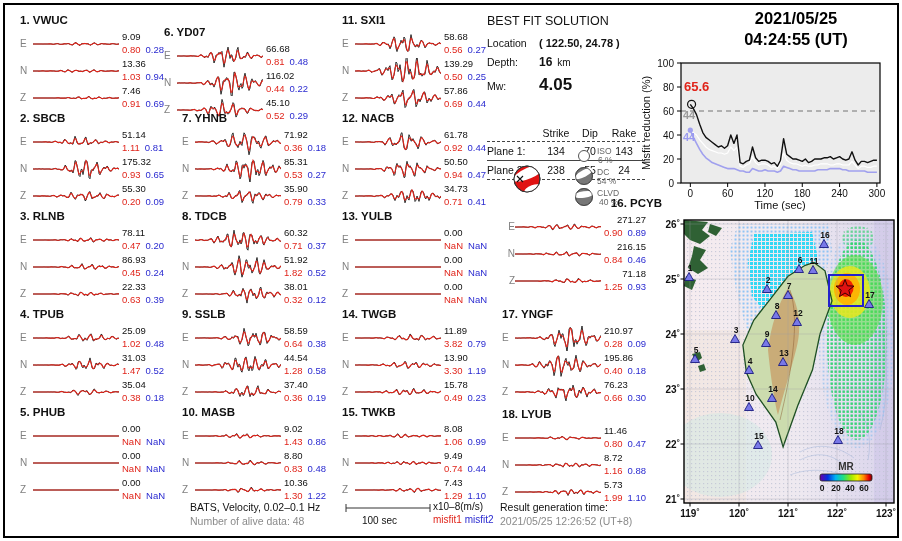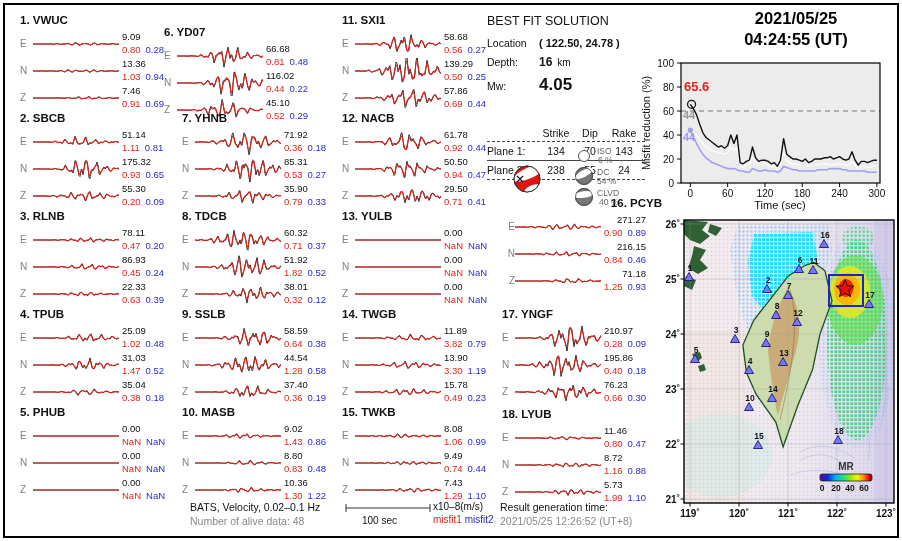--- a/index.html
+++ b/index.html
@@ -467,21 +467,21 @@
             <div><span class="v-m1">0.94</span><span class="v-m2">0.47</span></div>
           </div>
         </div>
         <div class="st-row">
           <span class="comp">Z</span>
           <svg width="86" height="26" class="wave">
             <polyline points="0,13.1 1,13.1 2,13.0 3,13.1 4,12.9 5,12.9 6,13.0 7,12.9 8,13.1 9,13.1 10,13.0 11,12.8 12,13.0 13,12.9 14,12.9 15,12.9 16,12.9 17,13.0 18,13.2 19,13.6 20,13.5 21,12.8 22,12.8 23,13.0 24,12.8 25,12.4 26,12.3 27,12.6 28,13.0 29,14.7 30,14.8 31,13.3 32,12.3 33,13.2 34,12.8 35,11.3 36,10.9 37,11.1 38,12.1 39,15.7 40,17.6 41,14.7 42,12.2 43,14.2 44,14.3 45,10.2 46,8.4 47,8.6 48,9.8 49,14.9 50,19.8 51,16.7 52,12.6 53,15.6 54,17.1 55,11.6 56,7.2 57,7.2 58,7.9 59,12.3 60,18.5 61,17.2 62,13.0 63,15.4 64,18.4 65,14.1 66,8.9 67,8.1 68,8.5 69,10.7 70,15.1 71,15.8 72,12.9 73,14.3 74,17.5 75,15.6 76,11.6 77,10.3 78,10.4 79,10.9 80,13.1 81,14.1 82,12.9 83,13.1 84,15.2 85,15.1 86,12.9" fill="none" stroke="#1a1a1a" stroke-width="0.9"></polyline>
             <polyline points="0,13.0 1,13.0 2,13.0 3,13.0 4,13.0 5,13.0 6,13.0 7,13.0 8,13.0 9,13.1 10,13.0 11,13.0 12,12.9 13,12.9 14,12.9 15,12.9 16,12.9 17,13.0 18,13.2 19,13.4 20,13.3 21,13.0 22,12.8 23,12.8 24,12.8 25,12.6 26,12.4 27,12.6 28,13.4 29,14.2 30,14.2 31,13.5 32,12.9 33,12.7 34,12.6 35,11.9 36,10.9 37,11.1 38,13.0 39,15.2 40,15.9 41,14.8 42,13.6 43,13.3 44,13.2 45,11.6 46,9.1 47,8.5 48,11.2 49,15.2 50,17.0 51,16.0 52,14.7 53,14.7 54,14.7 55,12.6 56,8.8 57,7.0 58,9.2 59,13.5 60,16.0 61,15.8 62,14.9 63,15.4 64,15.9 65,14.2 66,10.6 67,8.1 68,9.0 69,12.0 70,14.1 71,14.3 72,14.1 73,14.8 74,15.6 75,14.8 76,12.5 77,10.5 78,10.4 79,11.8 80,13.0 81,13.2 82,13.2 83,13.8 84,14.5 85,14.4 86,13.3" fill="none" stroke="#e0241a" stroke-width="1.1"></polyline>
           </svg>
           <div class="vals">
-            <div class="v-amp">29.50</div>
+            <div class="v-amp">34.73</div>
             <div><span class="v-m1">0.71</span><span class="v-m2">0.41</span></div>
           </div>
         </div>
       </div>
       <div class="station" style="left: 342px; top: 210px;">
         <div class="st-title">13. YULB</div>
         <div class="st-row">
           <span class="comp">E</span>
           <svg width="86" height="26" class="wave">
             <polyline points="0,13.0 1,13.0 2,13.0 3,13.0 4,13.0 5,13.0 6,13.0 7,13.0 8,13.0 9,13.0 10,13.0 11,13.0 12,13.0 13,13.0 14,13.0 15,13.0 16,13.0 17,13.0 18,13.0 19,13.0 20,13.0 21,13.0 22,13.0 23,13.0 24,13.0 25,13.0 26,13.0 27,13.0 28,13.0 29,13.0 30,13.0 31,13.0 32,13.0 33,13.0 34,13.0 35,13.0 36,13.0 37,13.0 38,13.0 39,13.0 40,13.0 41,13.0 42,13.0 43,13.0 44,13.0 45,13.0 46,13.0 47,13.0 48,13.0 49,13.0 50,13.0 51,13.0 52,13.0 53,13.0 54,13.0 55,13.0 56,13.0 57,13.0 58,13.0 59,13.0 60,13.0 61,13.0 62,13.0 63,13.0 64,13.0 65,13.0 66,13.0 67,13.0 68,13.0 69,13.0 70,13.0 71,13.0 72,13.0 73,13.0 74,13.0 75,13.0 76,13.0 77,13.0 78,13.0 79,13.0 80,13.0 81,13.0 82,13.0 83,13.0 84,13.0 85,13.0 86,13.0" fill="none" stroke="#1a1a1a" stroke-width="0.9"></polyline>

